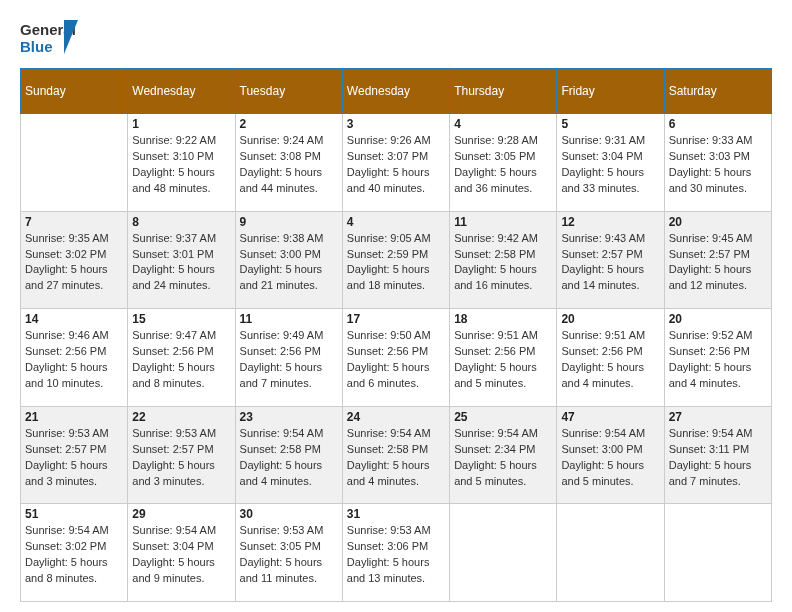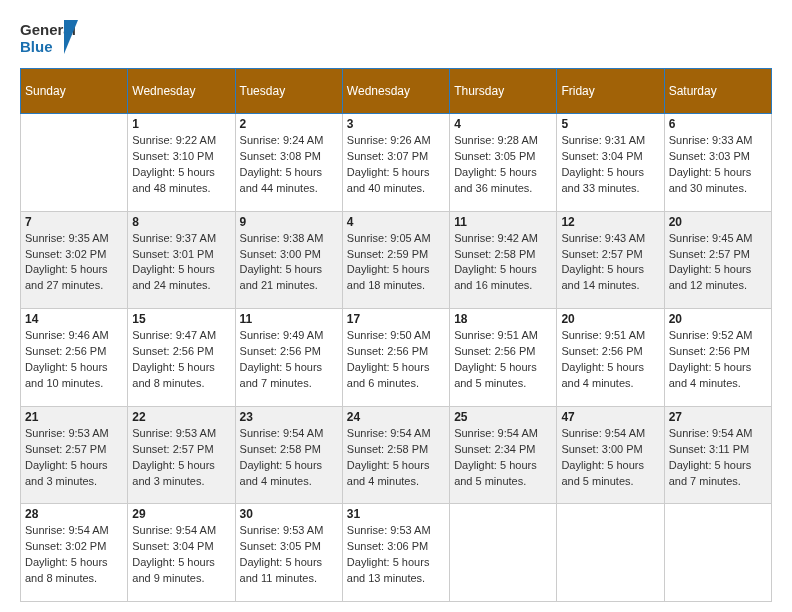--- a/index.html
+++ b/index.html
@@ -306,21 +306,21 @@
           <td>
             <span class="day-num">27</span>
             <div class="day-info">Sunrise: 9:54 AM
 Sunset: 3:11 PM
 Daylight: 5 hours
 and 7 minutes.</div>
           </td>
         </tr>
         <tr>
           <td>
-            <span class="day-num">28</span>
+            <span class="day-num">51</span>
             <div class="day-info">Sunrise: 9:54 AM
 Sunset: 3:02 PM
 Daylight: 5 hours
 and 8 minutes.</div>
           </td>
           <td>
             <span class="day-num">29</span>
             <div class="day-info">Sunrise: 9:54 AM
 Sunset: 3:04 PM
 Daylight: 5 hours

